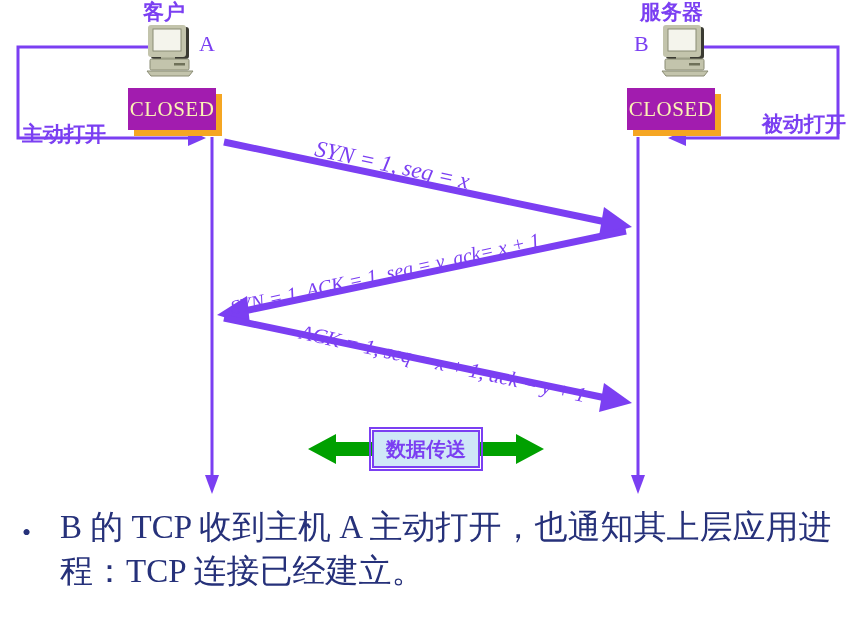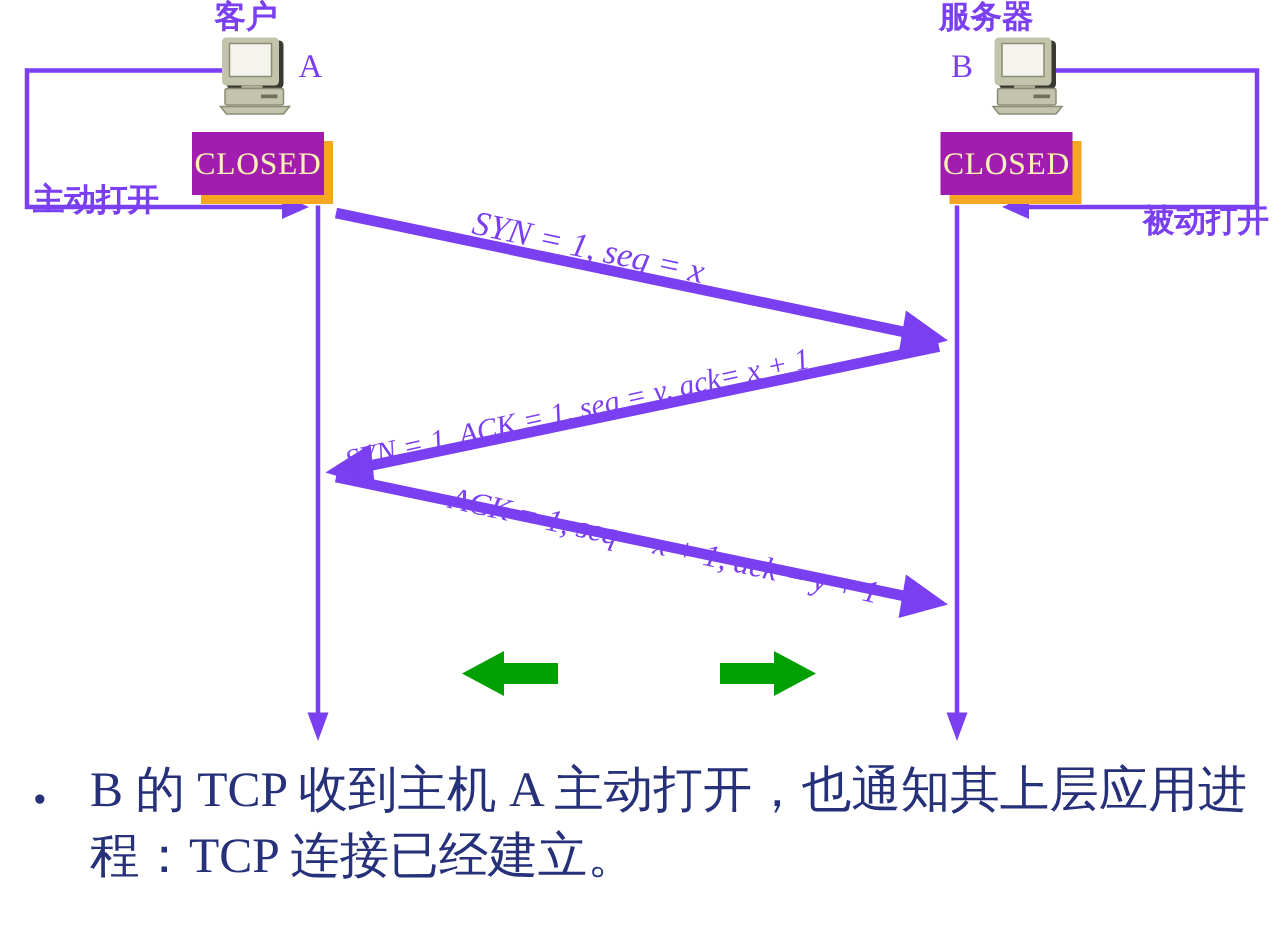--- a/index.html
+++ b/index.html
@@ -43,25 +43,25 @@
     font-weight: 700;
     letter-spacing: 0px;
   }
   .lbl-latin {
     font-family: "Liberation Serif", serif;
     font-size: 22px;
     font-weight: 400;
   }
 
   #client-title { left: 143px; top: 1px; }
-  #server-title { left: 626px; top: 1px; }
+  #server-title { left: 640px; top: 1px; }
   #client-node-letter { left: 199px; top: 33px; }
   #server-node-letter { left: 634px; top: 33px; }
   #active-open-label { left: 22px; top: 123px; }
-  #passive-open-label { left: 762px; top: 113px; margin-top: 24px; }
+  #passive-open-label { left: 762px; top: 113px; }
 
   
   .computer { position: absolute; width: 60px; height: 56px; }
   #client-computer { left: 140px; top: 22px; }
   #server-computer { left: 655px; top: 22px; }
 
   
   .closed-box {
     position: absolute;
     width: 94px;
@@ -263,19 +263,22 @@
       <span>CLOSED</span>
     </div>
   </div>
 
   <div class="msg" id="msg1">SYN = 1, seq = x</div>
 
   <div class="msg" id="msg2">SYN = 1, ACK = 1, seq = y, ack= x + 1</div>
 
   <div class="msg" id="msg3">ACK = 1, seq = x + 1, ack = y + 1</div>
 
+  <div id="data-box">
+    <span>数据传送</span>
+  </div>
 
   <div id="caption">
     <span class="bullet">•</span>
     <span class="ctext">B 的 TCP 收到主机 A 主动打开，也通知其上层应用进程：TCP 连接已经建立。</span>
   </div>
 
 </div>
 
 </body></html>

